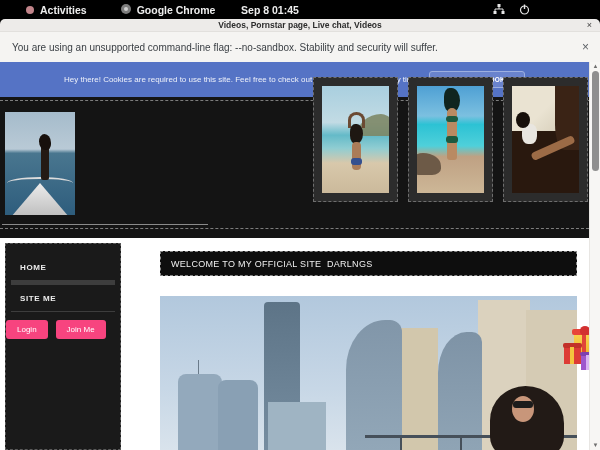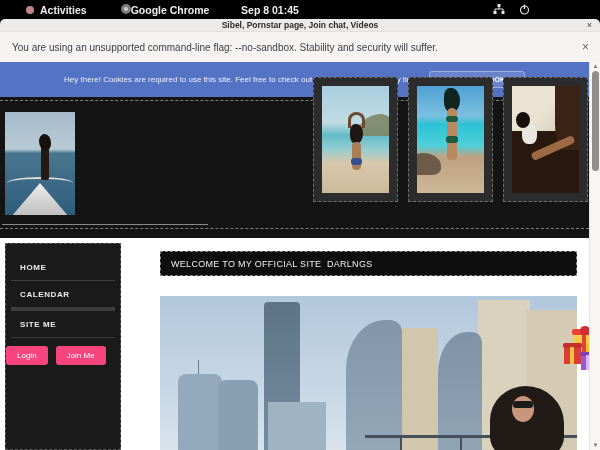--- a/index.html
+++ b/index.html
@@ -5,21 +5,21 @@
   * { margin:0; padding:0; box-sizing:border-box; }
   html,body { width:600px; height:450px; overflow:hidden; background:#000;
               font-family:"Liberation Sans", sans-serif; }
   .stage { position:relative; width:600px; height:450px; background:#000; }
 
   
   .topbar { position:absolute; left:0; top:0; width:540px; height:19px; background:#000;
             display:flex; align-items:center; color:#ededed; font-size:10.5px; font-weight:bold; }
   .tb-left { display:flex; align-items:center; gap:6px; margin-left:26px; }
   .activities-dot { width:8px; height:8px; border-radius:50%; background:#c1848a; }
-  .tb-app { display:flex; margin-left:34px; }
+  .tb-app { display:flex; gap:6px; margin-left:34px; }
   .chrome-icon { width:10px; height:10px; border-radius:50%; background:#7d7d7d;
                  position:relative; }
   .chrome-icon::after { content:""; position:absolute; left:3px; top:3px; width:4px; height:4px;
                  border-radius:50%; background:#cfcfcf; }
   .tb-clock { position:absolute; left:50%; transform:translateX(-50%); }
   .tb-right { position:absolute; right:10px; top:0; height:19px; display:flex; align-items:center; gap:14px; }
 
   
   .titlebar { position:absolute; left:0; top:19px; width:600px; height:12px; background:#edebe9;
               border-radius:5px 5px 0 0; display:flex; align-items:center; justify-content:center;
@@ -209,21 +209,21 @@
       <span>
         <svg width="11" height="11" viewBox="0 0 11 11">
           <circle cx="5.5" cy="6" r="4" fill="none" stroke="#e6e6e6" stroke-width="1.2"></circle>
           <line x1="5.5" y1="0.5" x2="5.5" y2="5" stroke="#e6e6e6" stroke-width="1.4"></line>
         </svg>
       </span>
     </div>
   </div>
 
   <div class="titlebar">
-    <span>Sibel, Pornstar page, Join chat, Videos</span>
+    <span>Videos, Pornstar page, Live chat, Videos</span>
     <span class="titlebar-close">×</span>
   </div>
 
   <div class="infobar">
     <span class="infobar-msg">You are using an unsupported command-line flag: --no-sandbox. Stability and security will suffer.</span>
     <span class="infobar-close">×</span>
   </div>
 
   <div class="viewport">
 
@@ -274,23 +274,20 @@
       </div>
     </div>
 
     <div class="whitearea"></div>
 
     <nav class="side-nav">
       <div class="nav-item">
         <span>HOME</span>
       </div>
       <div class="nav-sep"></div>
-      <div class="nav-item">
-        <span>CALENDAR</span>
-      </div>
       <div class="nav-sep"></div>
       <div class="nav-sep"></div>
       <div class="nav-sep"></div>
       <div class="nav-sep"></div>
       <div class="nav-item">
         <span>SITE ME</span>
       </div>
       <div class="nav-sep"></div>
       <div class="nav-buttons">
         <button class="btn-pink">Login</button>

